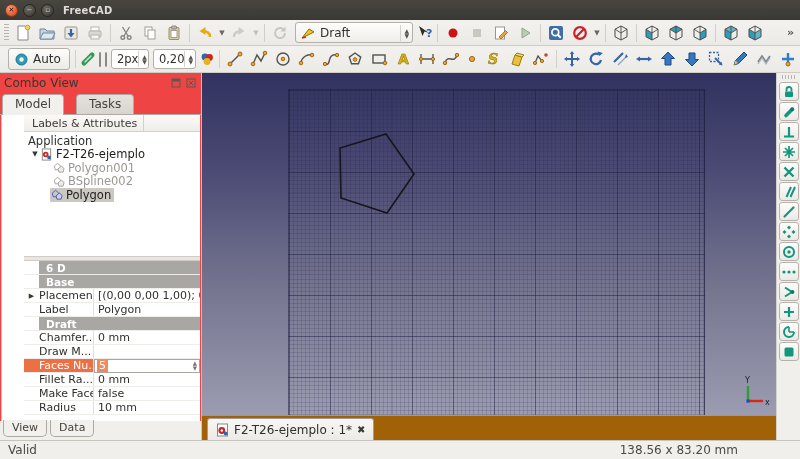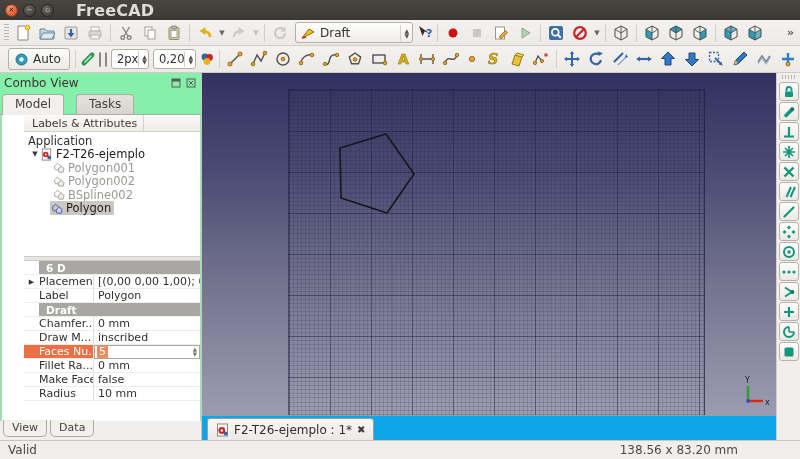--- a/index.html
+++ b/index.html
@@ -5,21 +5,21 @@
   * { box-sizing: border-box; margin: 0; padding: 0; }
   html,body { width:800px; height:459px; overflow:hidden; }
   body { font-family:"DejaVu Sans", sans-serif; font-size:12px; color:#2f2f2c; }
   .app { width:800px; height:459px; display:flex; flex-direction:column; background:#f1efec; }
 
   
   .titlebar { height:20px; background:linear-gradient(#48463f,#3a3834); display:flex; align-items:center; flex:0 0 20px; }
   .wbtn { width:13px; height:13px; border-radius:50%; margin-left:5px; display:flex; align-items:center; justify-content:center; font-size:7px; color:#2d1505; }
   .wbtn.close { background:radial-gradient(circle at 35% 30%, #f6a284, #e0572b 70%); border:1px solid #8e3812; }
   .wbtn.minmax { background:radial-gradient(circle at 35% 30%, #6b685f, #44423c 75%); border:1px solid #26241f; color:#c9c6bf; }
-  .wtitle { color:#dfdcd7; font-weight:bold; font-size:16px; margin-left:22px; letter-spacing:.2px; }
+  .wtitle { color:#dfdcd7; font-weight:bold; font-size:10px; margin-left:9px; letter-spacing:.2px; }
 
   
   .trow { display:flex; align-items:center; background:linear-gradient(#f4f2ef,#eceae6); border-bottom:1px solid #cfcbc5; padding:0 2px; }
   .trow1 { height:26px; flex:0 0 26px; }
   .trow2 { height:27px; flex:0 0 27px; }
   .grip { width:5px; height:18px; margin:0 2px; background:repeating-linear-gradient(to bottom,#b9b5ae 0 1px,transparent 1px 3px); }
   .tbtn { width:24px; height:22px; display:flex; align-items:center; justify-content:center; border-radius:3px; flex:0 0 auto; }
   .tbtn.narrow { width:18px; }
   .tbtn svg { display:block; }
   .dd { width:10px; height:22px; display:flex; align-items:center; justify-content:center; font-size:7px; color:#6b675f; }
@@ -30,21 +30,21 @@
   .combo .clabel { flex:1; font-size:12px; color:#33312d; padding-left:4px; }
   .combo .spin, .spinbox .spin { display:flex; flex-direction:column; align-items:center; justify-content:center; font-size:6px; line-height:5px; color:#55524c; border-left:1px solid #d6d2cb; padding-left:3px; height:16px; }
   .spinbox { display:flex; align-items:center; height:20px; border:1px solid #b4b0a8; border-radius:3px; background:#fff; padding:0 2px 0 5px; margin:0 2px; font-size:11.5px; }
   .autobtn { display:flex; align-items:center; gap:4px; height:22px; border:1px solid #b4b0a8; border-radius:3px; background:linear-gradient(#fdfdfc,#eceae6); padding:0 8px 0 5px; margin:0 2px; font-size:12px; }
   .swatch { width:15px; height:15px; border:1px solid #8d8a84; border-radius:2px; margin:0 2px; }
 
   
   .main { flex:1; display:flex; min-height:0; }
 
   
-  .lpanel { width:202px; flex:0 0 202px; background:#86efac; display:flex; flex-direction:column; border-right:1px solid #c9c5bf; }
+  .lpanel { width:202px; flex:0 0 202px; background:#ef4444; display:flex; flex-direction:column; border-right:1px solid #c9c5bf; }
   .cvhead { height:20px; display:flex; align-items:center; padding:0 4px; font-size:12px; color:#39372f; }
   .cvhead .sp { flex:1; }
   .cvico { width:12px; height:12px; margin-left:3px; display:flex; align-items:center; justify-content:center; }
   .cvtabs { display:flex; align-items:flex-end; height:22px; padding-left:2px; border-bottom:1px solid #aeaaa3; }
   .cvtab { font-size:12px; padding:2px 12px 3px; border:1px solid #aeaaa3; border-bottom:none; border-radius:4px 4px 0 0; background:linear-gradient(#e5e2dd,#d8d4cf); margin-right:12px; color:#44423c; }
   .cvtab.active { background:#f2f0ed; position:relative; top:1px; padding-bottom:4px; }
   .lframe { flex:1; display:flex; flex-direction:column; background:#fff; border-left:1px solid #c9c5bf; margin:0 1px; min-height:0;padding-left:22px; }
   .attrhead { height:17px; display:flex; align-items:center; background:linear-gradient(#fbfaf8,#efede9); border-bottom:1px solid #d4d1cb; font-size:11px; color:#3c3a34; }
   .attrhead span { padding-left:4px; }
   .attrhead .cell { width:120px; border-right:1px solid #d4d1cb; height:100%; display:flex; align-items:center; }
@@ -87,21 +87,21 @@
     border-left:1px solid rgba(28,28,62,.4); border-right:1px solid rgba(28,28,62,.4); border-top:1px solid rgba(28,28,62,.35); }
   .shapesvg { position:absolute; left:0; top:0; }
   .axis { position:absolute; right:4px; bottom:6px; }
 
   
   .rdock { width:24px; flex:0 0 24px; background:#f1efec; border-left:1px solid #d4d1cb; display:flex; flex-direction:column; align-items:center; padding-top:2px; }
   .hgrip { width:14px; height:4px; margin-bottom:3px; background:repeating-linear-gradient(to right,#b9b5ae 0 1px,transparent 1px 3px); }
   .snapbtn { width:20px; height:19px; margin-bottom:1px; border:1px solid #b7b3ac; border-radius:3px; background:linear-gradient(#fdfdfc,#ebe9e4); display:flex; align-items:center; justify-content:center; flex:0 0 19px; }
 
   
-  .dtabbar { height:25px; flex:0 0 25px; background:#0ea5e9; border-top:1px solid #9d9a93; display:flex; align-items:flex-end; padding-left:5px; }
+  .dtabbar { height:25px; flex:0 0 25px; background:#a16207; border-top:1px solid #9d9a93; display:flex; align-items:flex-end; padding-left:5px; }
   .dtab { height:22px; display:flex; align-items:center; gap:5px; background:linear-gradient(#f8f7f5,#eceae6); border:1px solid #a19d96; border-bottom:none; border-radius:3px 3px 0 0; padding:0 8px; font-size:12px; color:#2f2e2a; }
   .dtab .x { font-size:10px; color:#3c3a35; font-weight:bold; }
 
   
   .statusbar { height:19px; flex:0 0 19px; background:#f1efec; border-top:1px solid #c8c4be; display:flex; align-items:center; font-size:12px; color:#4b4943; }
   .statusbar .left { padding-left:8px; }
   .statusbar .right { margin-left:auto; padding-right:62px; }
 </style>
 </head>
 <body>
@@ -531,46 +531,43 @@
                 <path d="M2.5 5.5L6 2.5l3.5 3-1 4h-5z"></path>
                 <path d="M6.5 8.5l3.5-3 3 2.5-1 4h-4.5z" fill="#efede9"></path>
               </svg>
             <span class="tgray">Polygon001</span>
           </div>
           <div class="trow-item" style="padding-left:28px">
             <svg class="tico" viewBox="0 0 14 14" fill="none" stroke="#a3a09b">
                 <path d="M2.5 5.5L6 2.5l3.5 3-1 4h-5z"></path>
                 <path d="M6.5 8.5l3.5-3 3 2.5-1 4h-4.5z" fill="#efede9"></path>
               </svg>
-            <span class="tgray">Polygon002</span>
-          </div>
-          <div class="trow-item" style="padding-left:28px">
-            <svg class="tico" viewBox="0 0 14 14" fill="none" stroke="#a3a09b">
-                <path d="M2.5 5.5L6 2.5l3.5 3-1 4h-5z"></path>
-                <path d="M6.5 8.5l3.5-3 3 2.5-1 4h-4.5z" fill="#efede9"></path>
-              </svg>
             <span class="tgray">BSpline002</span>
           </div>
           <div class="trow-item" style="padding-left:26px">
             <span class="tsel">
               <svg class="tico" viewBox="0 0 14 14" fill="none" stroke="#4a5ab0">
                   <path d="M2.5 5.5L6 2.5l3.5 3-1 4h-5z"></path>
                   <path d="M6.5 8.5l3.5-3 3 2.5-1 4h-4.5z" fill="#ccd3f0"></path>
                 </svg>
               <span class="tbold">Polygon</span>
             </span>
           </div>
         </div>
         <div class="splitter"></div>
         <div class="ptable">
           <div class="prow">
               <span class="gut"></span>
               <span class="gbar">6 D</span>
             </div>
           <div class="prow">
+              <span class="gut"></span>
+              <span class="gbar">Base</span>
+            </div>
+          <div class="prow">
               <span class="gut">▶</span>
               <span class="plabel">Placement</span>
               <span class="pvalue">[(0,00 0,00 1,00); 0 °; (-30 ...</span>
             </div>
           <div class="prow">
               <span class="gut"></span>
               <span class="plabel">Label</span>
               <span class="pvalue">Polygon</span>
             </div>
           <div class="prow">
@@ -578,21 +575,20 @@
               <span class="gbar">Draft</span>
             </div>
           <div class="prow">
               <span class="gut"></span>
               <span class="plabel">Chamfer...</span>
               <span class="pvalue">0 mm</span>
             </div>
           <div class="prow">
               <span class="gut"></span>
               <span class="plabel">Draw M...</span>
-              <span class="pvalue">inscribed</span>
             </div>
           <div class="prow">
               <span class="gut" style="background:#ec7044"></span>
               <span class="plabel hl">Faces Nu...</span>
               <span class="pvalue edit">
                 <span class="sel5">5</span>
                 <span class="spin2">▲<br>▼</span>
               </span>
             </div>
           <div class="prow">

